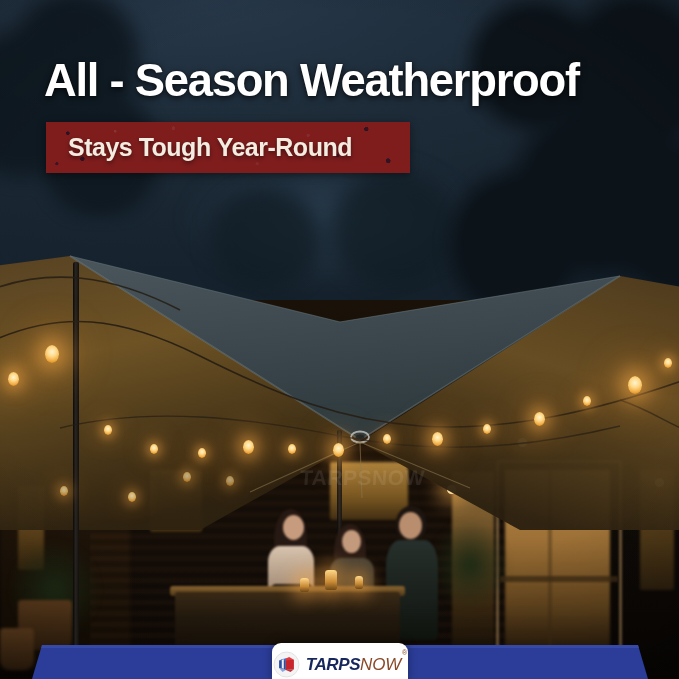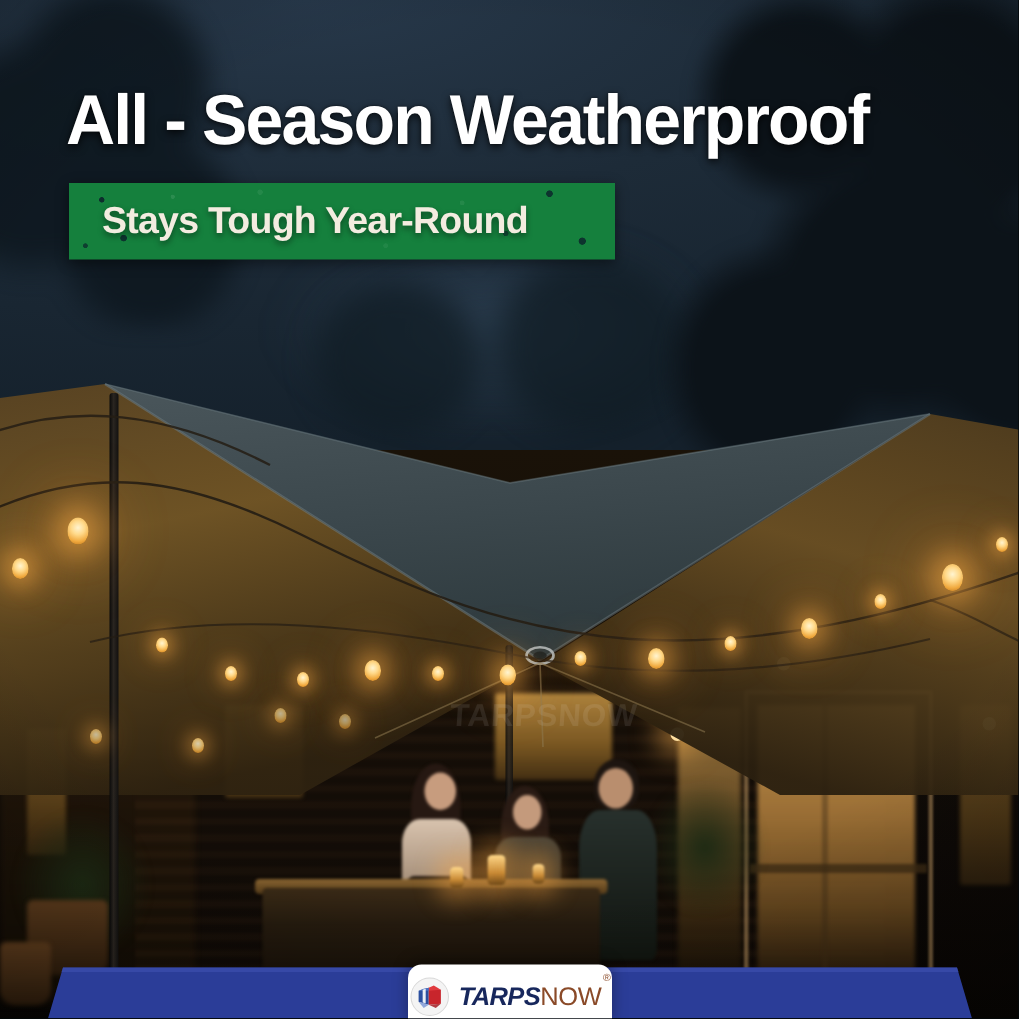--- a/index.html
+++ b/index.html
@@ -167,21 +167,21 @@
     color:#ffffff;
     white-space:nowrap;
     transform:scaleX(.965);
     transform-origin:left center;
     text-shadow:0 2px 6px rgba(0,0,0,.75), 0 0 2px rgba(0,0,0,.5);
   }
 
   
   .banner{
     position:absolute;left:46px;top:122px;width:364px;height:51px;
-    background:#15803d;
+    background:#7f1d1d;
     box-shadow:0 2px 8px rgba(0,0,0,.45);
     overflow:hidden;
   }
   .banner-speckle{
     position:absolute;inset:0;
     background:
       radial-gradient(circle at 6% 22%, rgba(10,14,40,.75) 0 1.6px, transparent 2px),
       radial-gradient(circle at 10% 72%, rgba(10,14,40,.7) 0 2px, transparent 2.4px),
       radial-gradient(circle at 3% 82%, rgba(10,14,40,.6) 0 1.4px, transparent 1.8px),
       radial-gradient(circle at 19% 18%, rgba(255,255,255,.10) 0 1.2px, transparent 1.6px),
@@ -221,21 +221,21 @@
   .logo-text{
     display:flex;align-items:flex-start;
     font-family:"Liberation Sans", sans-serif;
     line-height:1;
   }
   .logo-tarps{
     font-size:17px;font-weight:700;font-style:italic;
     color:#17275c;letter-spacing:-.4px;
   }
   .logo-now{
-    font-size:17px;font-weight:400;
+    font-size:17px;font-weight:400;font-style:italic;
     color:#8a4a28;letter-spacing:-.2px;
   }
   .logo-reg{
     font-size:7px;color:#8a4a28;transform:translateY(-7px);
     margin-left:1px;
   }
 
   .vignette{
     position:absolute;inset:0;pointer-events:none;
     background:radial-gradient(120% 95% at 50% 45%, rgba(0,0,0,0) 45%, rgba(0,0,0,.45) 100%);

